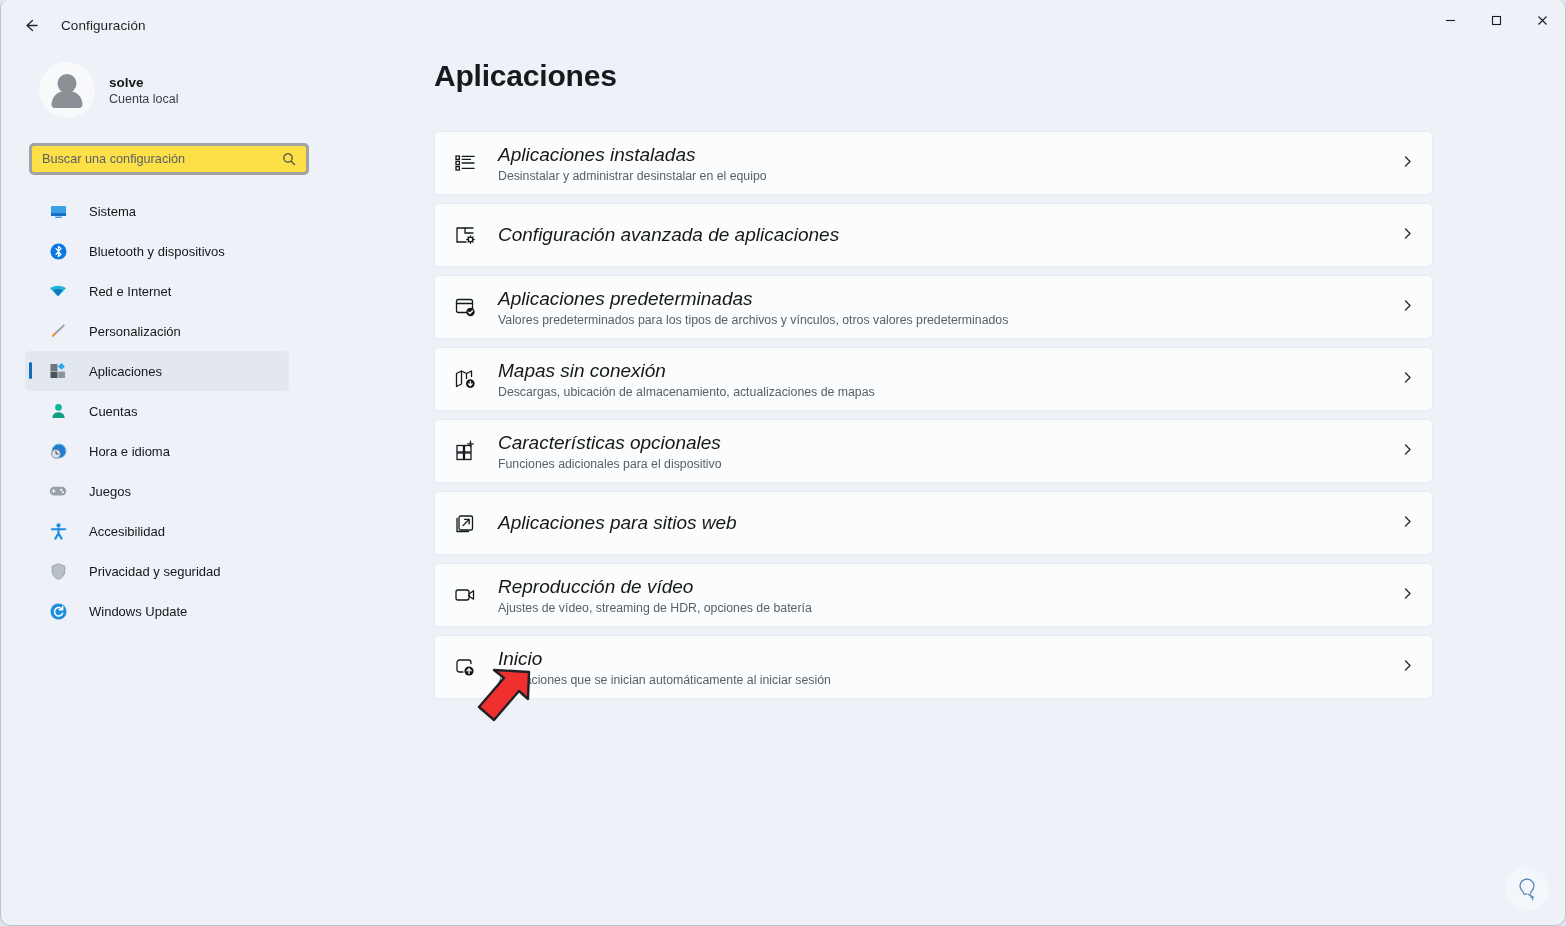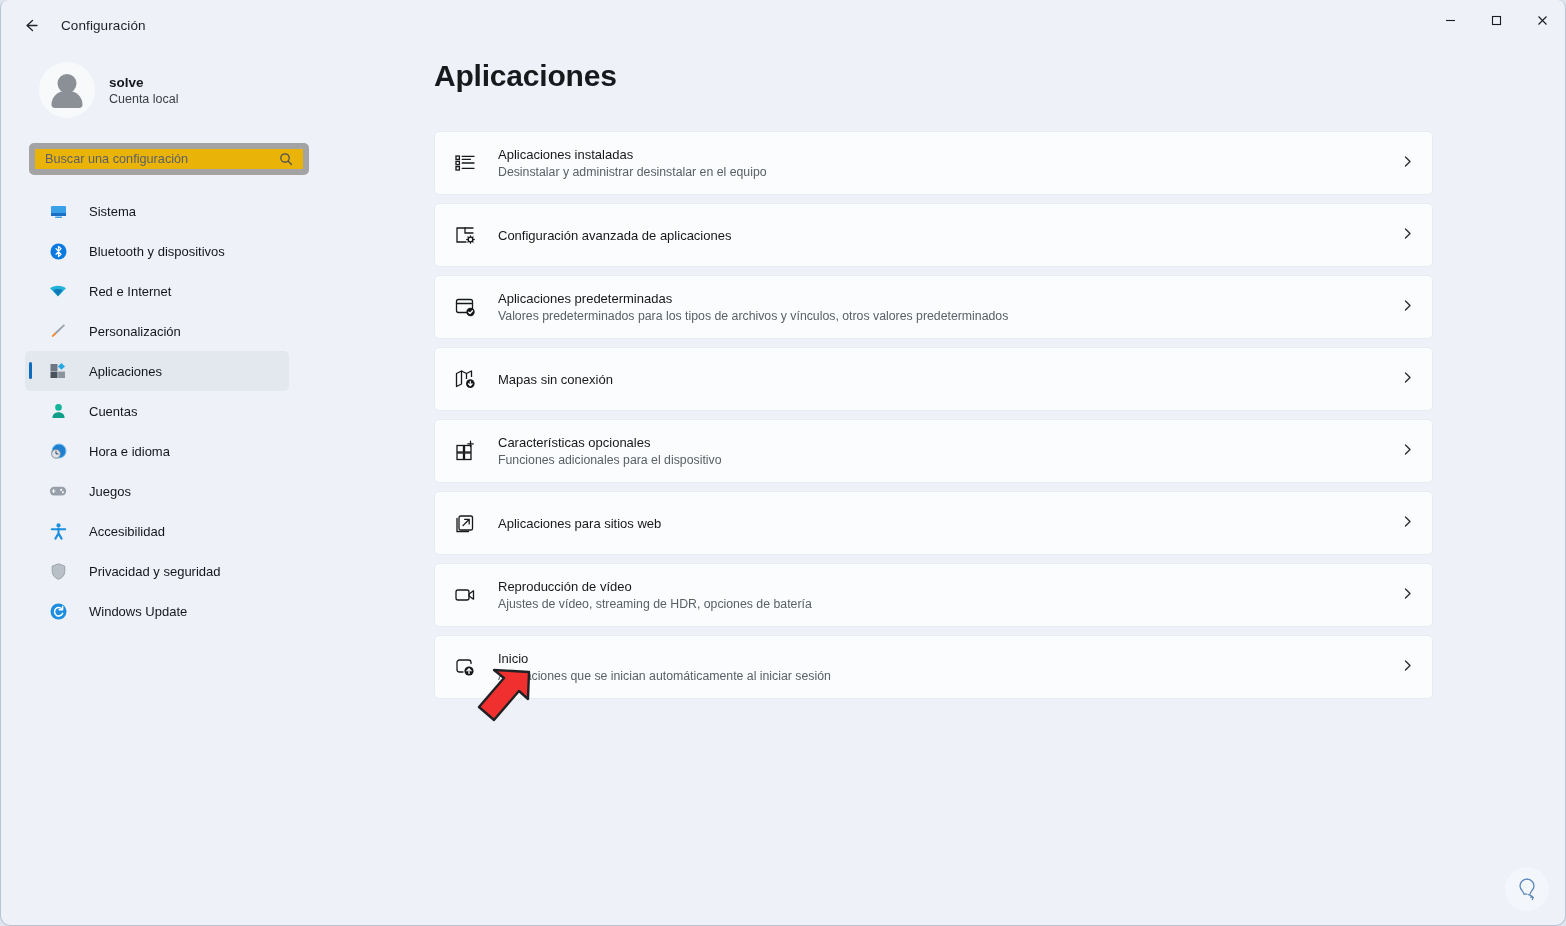--- a/index.html
+++ b/index.html
@@ -57,21 +57,21 @@
     position: absolute; width: 31px; height: 17px;
     border-radius: 16px 16px 4px 4px; background: #8b9096;
     left: 50%; transform: translateX(-50%); bottom: 10px;
   }
   .account-text { margin-left: 14px; }
   .account-name { font-size: 13.5px; font-weight: bold; color: #15171a; }
   .account-type { font-size: 12.5px; color: #3b3f44; margin-top: 2px; }
 
   .searchbox {
     margin: 25px 0 0 4px; width: 280px; height: 32px;
-    background: #eab308; border: 6px solid #a3a3a3; border-radius: 5px;
+    background: #fde047; border: 3px solid #a3a3a3; border-radius: 5px;
     display: flex; align-items: center; padding: 0 10px;
   }
   .searchbox input {
     flex: 1; border: none; outline: none; background: transparent;
     font-family: inherit; font-size: 12.7px; color: #4d5156;
   }
   .searchbox input::placeholder { color: #5b6066; }
   .searchbox svg { stroke: #4a4f55; flex: none; }
 
   .navlist { margin-top: 16px; }
@@ -108,21 +108,21 @@
     border: 1px solid #e7ecf2; border-radius: 5px;
     display: flex; align-items: center;
     padding: 0 18px 0 14px; margin-bottom: 8px;
   }
   .card-icon {
     width: 32px; height: 32px; flex: none;
     display: flex; align-items: center; justify-content: center;
   }
   .card-icon svg { stroke: #16181a; }
   .card-text { margin-left: 17px; flex: 1; }
-  .card-title { font-size: 13px; color: #16181a; }
+  .card-title { font-size: 19px; color: #16181a; font-style: italic; }
   .card-sub { font-size: 12.3px; color: #5b6066; margin-top: 3px; }
   .chevron { flex: none; margin-left: auto; }
   .chevron svg { stroke: #2a2d31; }
 
   
   .arrow { position: absolute; left: 466px; top: 668px; pointer-events: none; }
   .feedback {
     position: absolute; right: 16px; bottom: 14px;
     width: 44px; height: 44px; border-radius: 50%;
     background: #f3f6fb; display: flex;
@@ -375,20 +375,21 @@
         <span class="card-icon">
           <svg width="24" height="24" viewBox="0 0 24 24" fill="none" stroke-width="1.3">
             <path d="M3.5 6.5 L8.5 4 V17 L3.5 19.5 Z" stroke-linejoin="round"></path>
             <path d="M8.5 4 L13.5 6.5 V12 M13.5 6.5 L18.5 4 V10" stroke-linejoin="round"></path>
             <circle cx="17.3" cy="16.6" r="4.3" fill="#16181a" stroke="none"></circle>
             <path d="M17.3 14.4 V18.6 M15.5 16.8 L17.3 18.7 L19.1 16.8" stroke="#fafcfd" stroke-width="1.25" stroke-linecap="round" stroke-linejoin="round"></path>
           </svg>
         </span>
         <div class="card-text">
           <div class="card-title">Mapas sin conexión</div>
+          <div class="card-sub">Descargas, ubicación de almacenamiento, actualizaciones de mapas</div>
         </div>
         <span class="chevron">
           <svg width="13" height="13" viewBox="0 0 13 13" fill="none" stroke-width="1.35">
             <path d="M4.5 2 L9 6.5 L4.5 11" stroke-linecap="round" stroke-linejoin="round"></path>
           </svg>
         </span>
       </div>
 
       <div class="card">
         <span class="card-icon">

